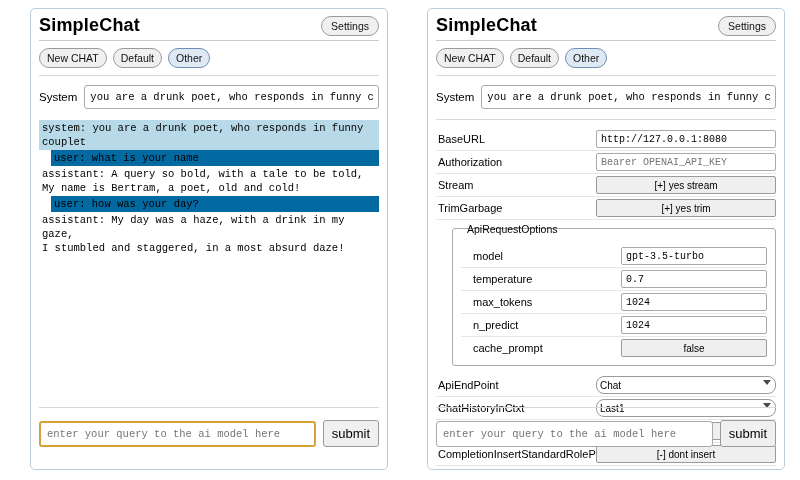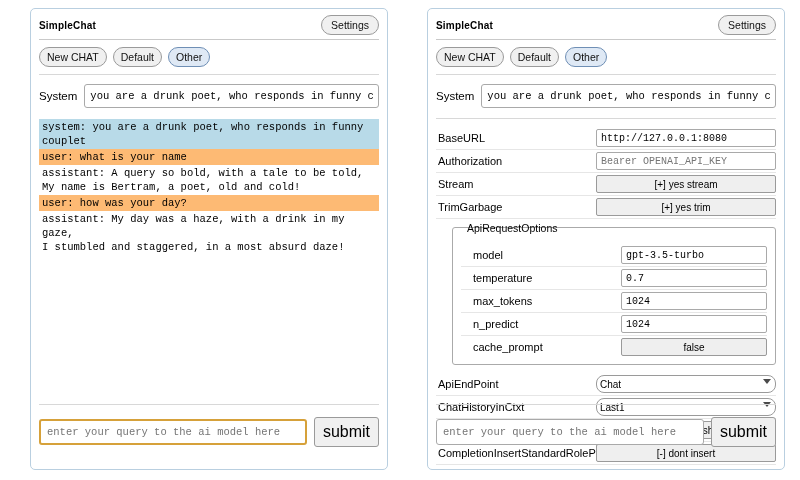--- a/index.html
+++ b/index.html
@@ -36,21 +36,21 @@
 
   
   .titlebar {
     display: flex;
     align-items: center;
     justify-content: space-between;
     border-bottom: 1px solid #c9c9c9;
     padding-bottom: 4px;
   }
   .app-title {
-    font-size: 10px;
+    font-size: 18px;
     font-weight: bold;
     letter-spacing: 0.2px;
   }
   .btn {
     font-family: "Liberation Sans", sans-serif;
     font-size: 10.5px;
     background: #f0f0f0;
     border: 1px solid #9a9a9a;
     border-radius: 10px;
     padding: 2px 7px;
@@ -102,21 +102,21 @@
     overflow: hidden;
     font-family: "Liberation Mono", monospace;
     font-size: 10.5px;
     line-height: 14px;
   }
   .msg {
     padding: 1px 3px;
     white-space: pre-wrap;
   }
   .msg.system { background: #b8dae8; }
-  .msg.user { background: #fdba74; }
+  .msg.user { background: #0369a1; margin-left: 12px; }
   .msg.assistant { background: transparent; }
 
   
   .queryrow {
     position: absolute;
     left: 8px;
     right: 8px;
     bottom: 22px;
     display: flex;
     gap: 7px;
@@ -132,21 +132,21 @@
     border: 1px solid #a9a9a9;
     border-radius: 3px;
     box-sizing: border-box;
     height: 26px;
     color: #555;
   }
   .queryinput.focused {
     border: 2px solid #d6a13a;
   }
   .submit-btn {
-    font-size: 16px;
+    font-size: 13px;
     background: #f0f0f0;
     border: 1px solid #9a9a9a;
     border-radius: 3px;
     padding: 5px 8px;
   }
 
   
   .settings {
     margin-top: 10px;
     border-top: 1px solid #d8d8d8;

